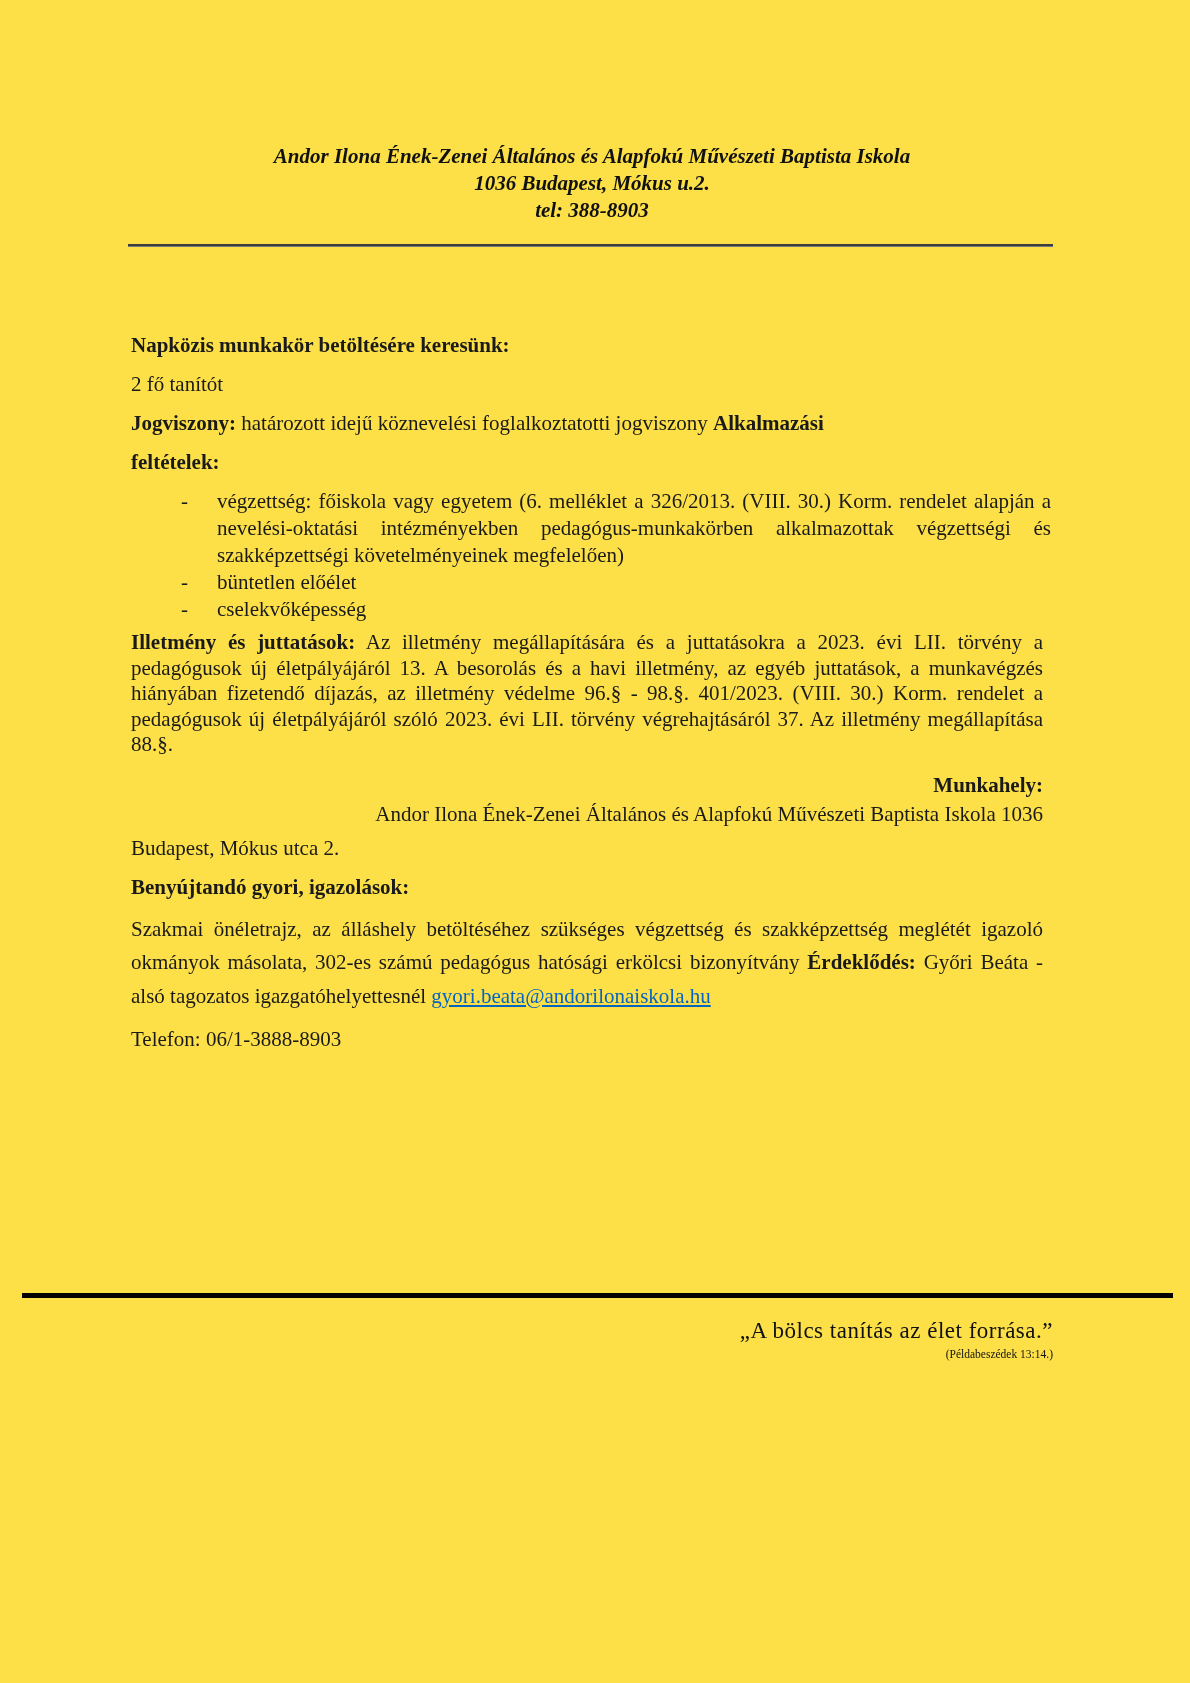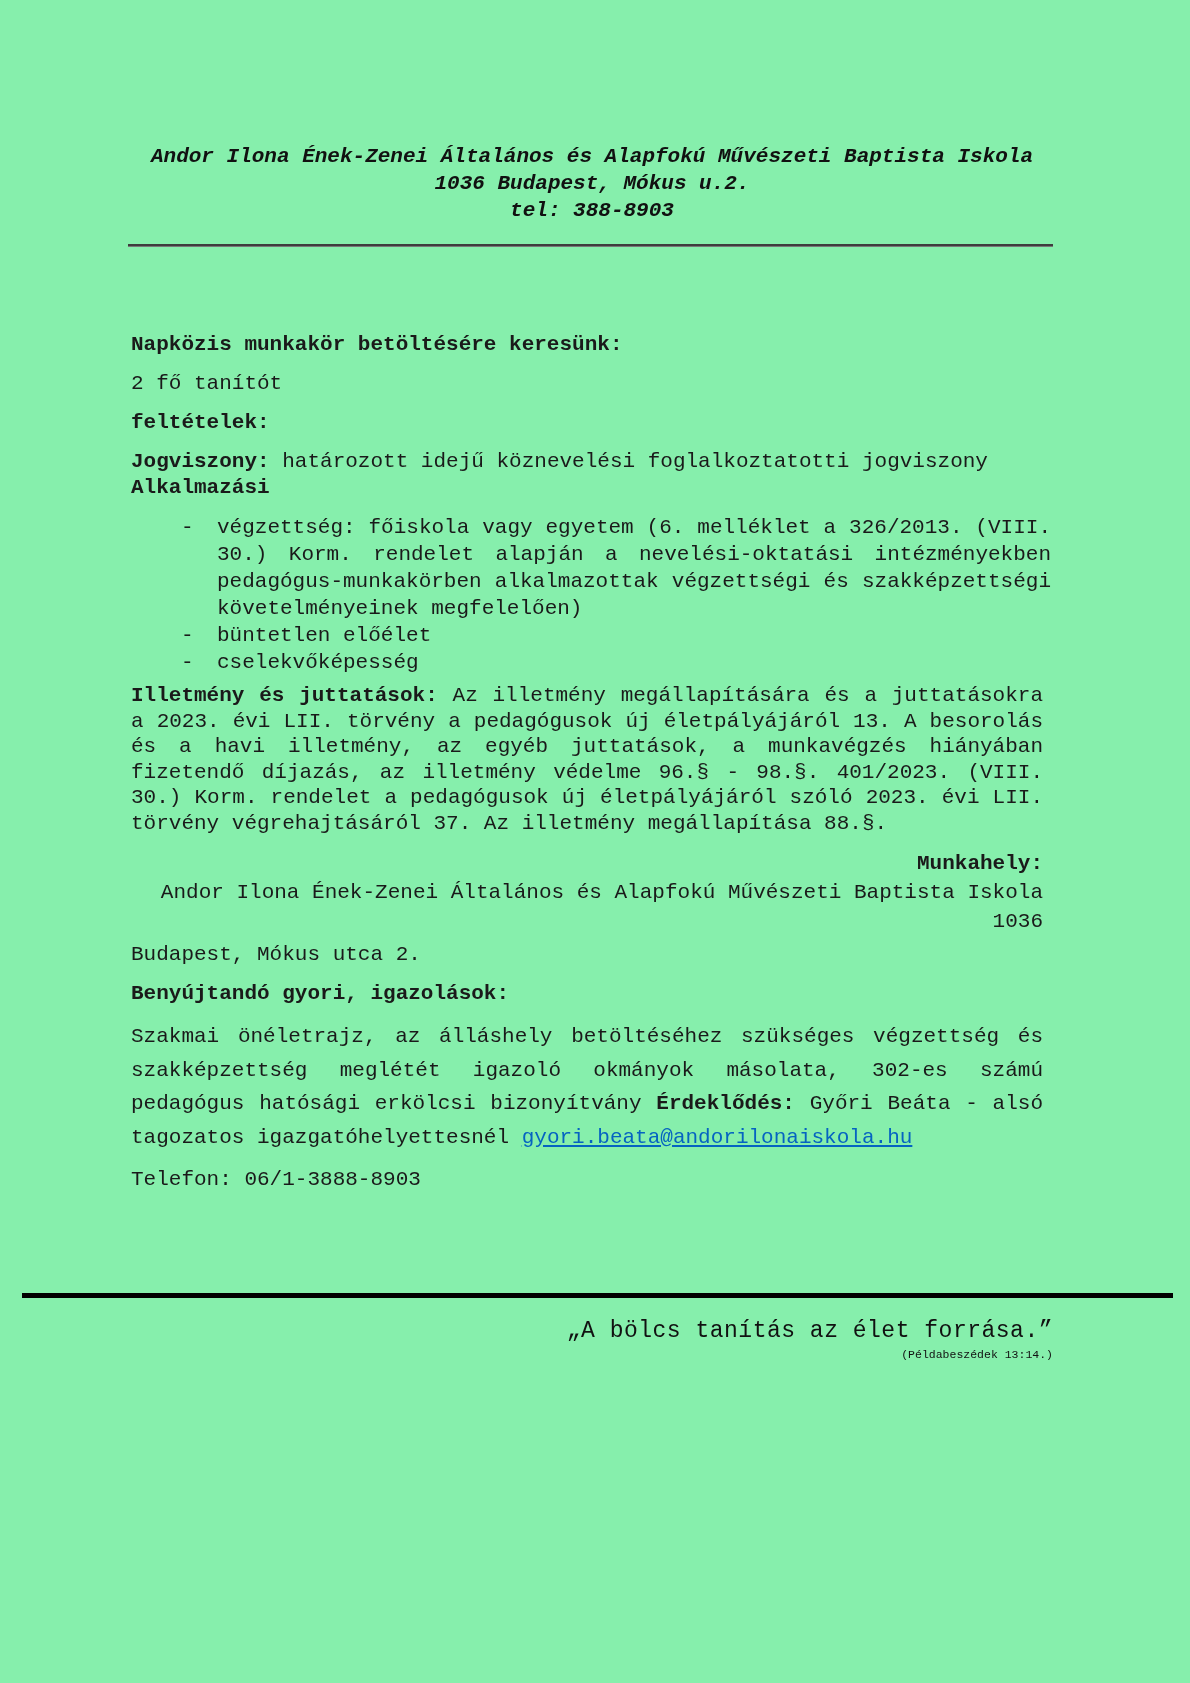--- a/index.html
+++ b/index.html
@@ -1,21 +1,21 @@
 <!DOCTYPE html>
 <html lang="hu"><head>
 <meta charset="utf-8">
 <style>
   html,body{margin:0;padding:0;background:#888;}
   .page{
     position:relative;
     width:1190px;height:1683px;
     margin:0 auto;
-    background:#86efac;
-    font-family:Liberation Mono, monospace;
+    background:#fde047;
+    font-family:Liberation Serif, serif;
     color:#1a1a1a;
     overflow:hidden;
   }
   
   .doc-header{
     position:absolute;top:143px;left:131px;width:922px;
     text-align:center;
     font-weight:bold;font-style:italic;
     font-size:21px;line-height:27px;
     color:#111;
@@ -86,23 +86,23 @@
   </div>
   <div class="header-rule"></div>
 
   <div class="doc-body">
 
     <p><span class="b">Napközis munkakör betöltésére keresünk:</span></p>
 
     <p>2 fő tanítót</p>
 
 
+    <p><span class="b">Jogviszony:</span> <span>határozott idejű köznevelési foglalkoztatotti jogviszony</span> <span class="b">Alkalmazási</span></p>
+
     <p><span class="b">feltételek:</span></p>
-
-    <p><span class="b">Jogviszony:</span> <span>határozott idejű köznevelési foglalkoztatotti jogviszony</span> <span class="b">Alkalmazási</span></p>
 
     <ul class="conditions">
       <li><span class="dash">-</span><span>végzettség: főiskola vagy egyetem (6. melléklet a 326/2013. (VIII. 30.) Korm. rendelet alapján a nevelési-oktatási intézményekben pedagógus-munkakörben alkalmazottak végzettségi és szakképzettségi követelményeinek megfelelően)</span></li>
       <li><span class="dash">-</span><span>büntetlen előélet</span></li>
       <li><span class="dash">-</span><span>cselekvőképesség</span></li>
     </ul>
 
     <p class="just"><span class="b">Illetmény és juttatások:</span> <span>Az illetmény megállapítására és a juttatásokra a 2023. évi LII. törvény a pedagógusok új életpályájáról 13. A besorolás és a havi illetmény, az egyéb juttatások, a munkavégzés hiányában fizetendő díjazás, az illetmény védelme 96.§ - 98.§. 401/2023. (VIII. 30.) Korm. rendelet a pedagógusok új életpályájáról szóló 2023. évi LII. törvény végrehajtásáról 37. Az illetmény megállapítása 88.§.</span></p>
 
     <p class="tight"><span class="b">Munkahely:</span><br><span>Andor Ilona Ének-Zenei Általános és Alapfokú Művészeti Baptista Iskola 1036</span></p>

